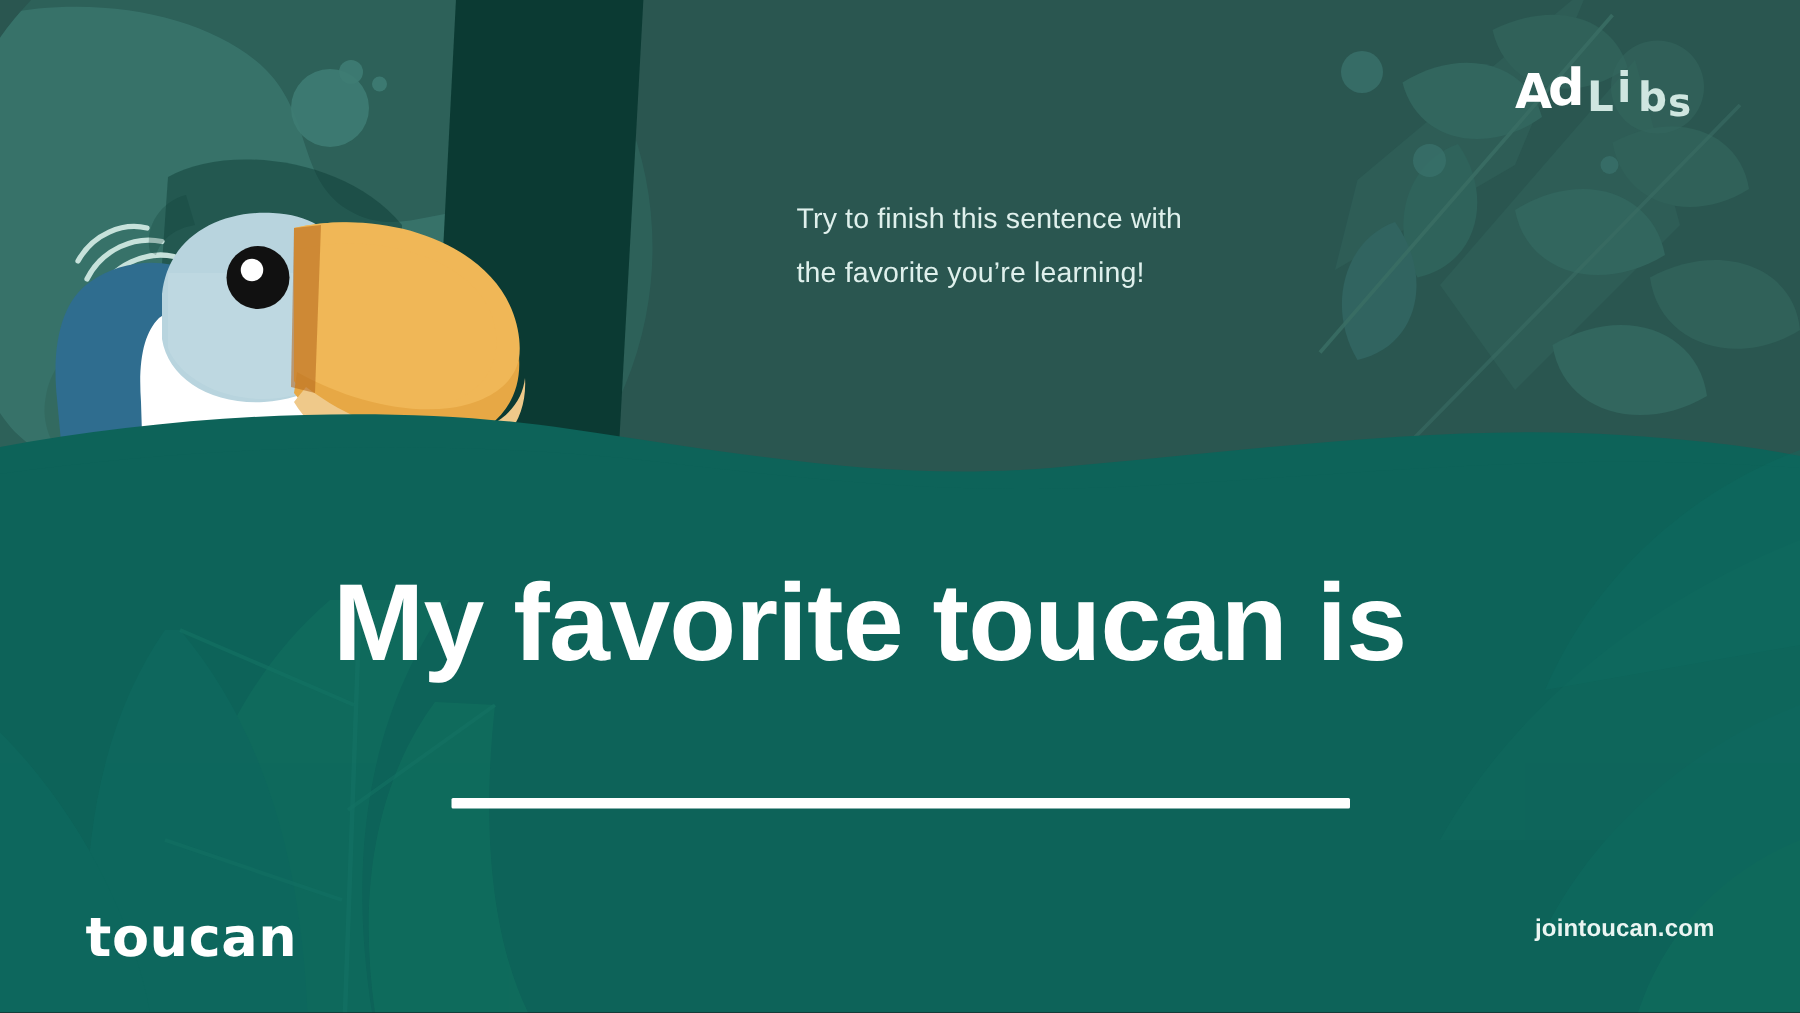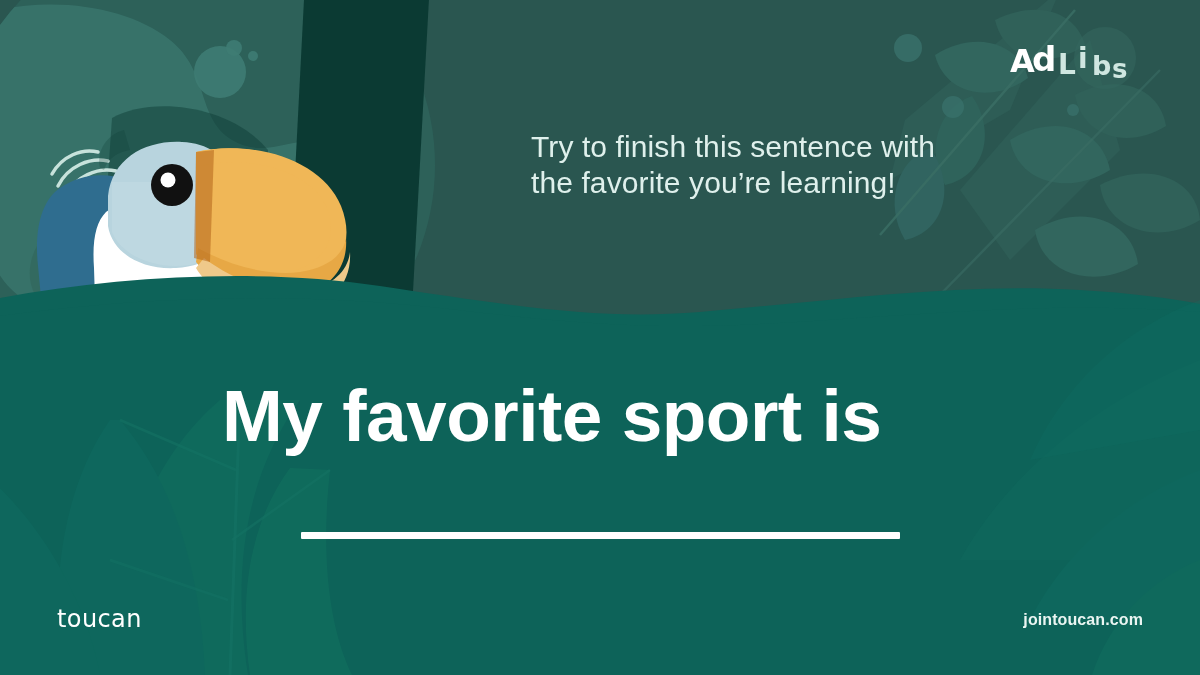--- a/index.html
+++ b/index.html
@@ -22,35 +22,35 @@
   .al-A{left:0px;   top:4px;  font-size:32px;color:#ffffff;}
   .al-d{left:22px;  top:1px;  font-size:34px;color:#ffffff;}
   .al-L{left:48px;  top:10px; font-size:28px;color:#cfe6e0;}
   .al-i{left:68px;  top:4px;  font-size:28px;color:#cfe6e0;}
   .al-b{left:82px;  top:12px; font-size:27px;color:#cfe6e0;}
   .al-s{left:102px; top:16px; font-size:26px;color:#cfe6e0;}
 
   
   .subtitle{
     position:absolute;left:531px;top:129px;width:470px;
-    font-size:30px;line-height:36px;color:#dff0ec;font-weight:400;
+    font-size:19px;line-height:36px;color:#dff0ec;font-weight:400;
     letter-spacing:.1px;
   }
   .headline{
     position:absolute;left:222px;top:376px;
     font-size:73px;line-height:80px;font-weight:bold;color:#ffffff;
     letter-spacing:-.5px;white-space:nowrap;
   }
   .blank-line{
     position:absolute;left:301px;top:532px;width:599px;height:7px;
     background:#ffffff;border-radius:1px;
   }
   .toucan-wordmark{
     position:absolute;left:57px;top:605px;
-    font-size:24px;font-weight:normal;color:#ffffff;letter-spacing:.4px;
+    font-size:36px;font-weight:bold;color:#ffffff;letter-spacing:.4px;
     font-family:"DejaVu Sans","Liberation Sans",sans-serif;
   }
   .site-url{
     position:absolute;right:57px;top:611px;
     font-size:16px;font-weight:bold;color:#eaf5f2;letter-spacing:.1px;
   }
 </style>
 </head>
 <body>
 
@@ -208,21 +208,21 @@
     <span class="al-i">i</span>
     <span class="al-b">b</span>
     <span class="al-s">s</span>
   </div>
 
   <div class="subtitle">
     <div>Try to finish this sentence with</div>
     <div>the favorite you’re learning!</div>
   </div>
 
-  <div class="headline">My favorite sport is</div>
+  <div class="headline">My favorite toucan is</div>
 
   <div class="blank-line"></div>
 
   <div class="toucan-wordmark">toucan</div>
 
   <div class="site-url">jointoucan.com</div>
 
 </div>
 
 </body></html>

